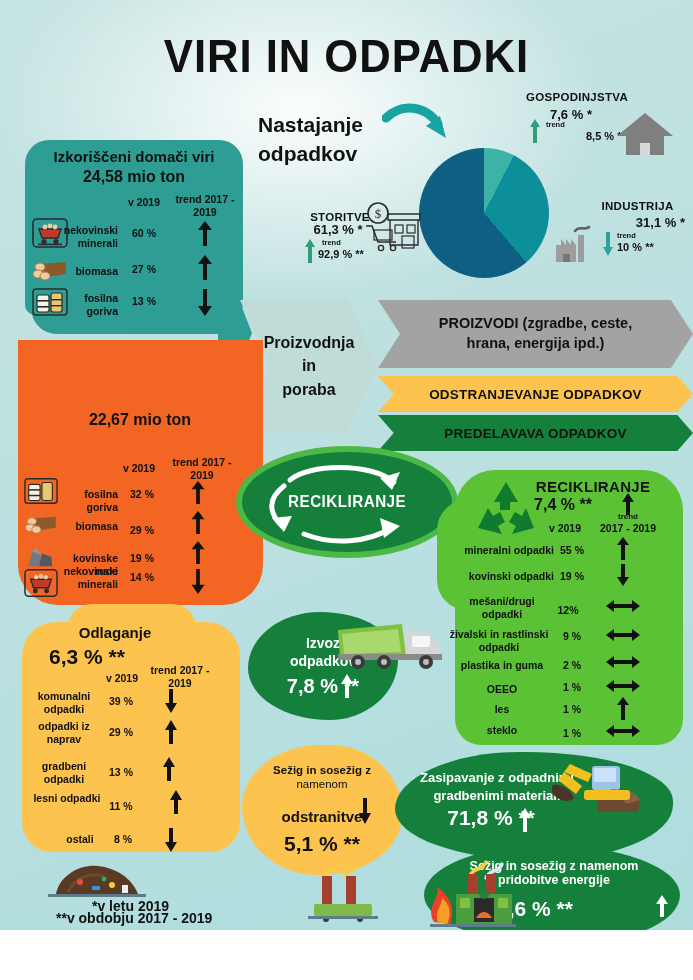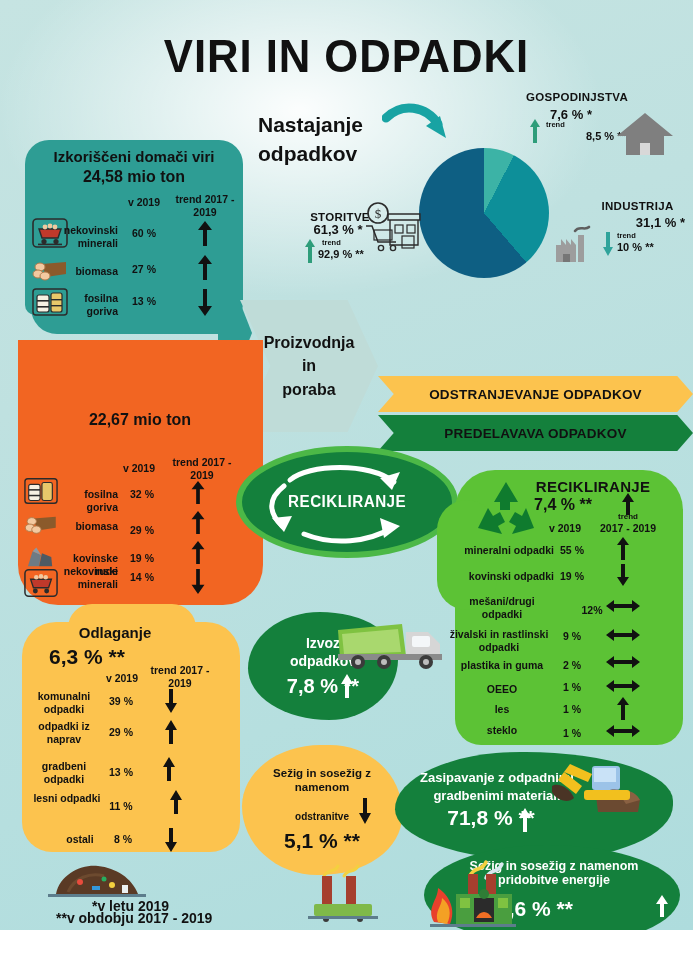--- a/index.html
+++ b/index.html
@@ -287,20 +287,26 @@
   <div class="chev chev-orange-tail"></div>
 
   <div class="chev chev-prod">
     <div>
       <div>Proizvodnja</div>
       <div>in</div>
       <div>poraba</div>
     </div>
   </div>
 
+  <div class="chev chev-proiz">
+    <div>
+      <div>PROIZVODI (zgradbe, ceste,</div>
+      <div>hrana, energija ipd.)</div>
+    </div>
+  </div>
 
   <div class="chev chev-odstr">ODSTRANJEVANJE ODPADKOV</div>
   <div class="chev chev-pred">PREDELAVAVA ODPADKOV</div>
 
   <div class="blob orange-box"></div>
   <div class="abs" style="left:30px;top:408px;width:220px;">
     <div class="box-title" style="font-size:16px;margin-top:3px;">22,67 mio ton</div>
   </div>
   <div class="abs hdr" style="left:112px;top:462px;width:54px;">v 2019</div>
   <div class="abs hdr" style="left:166px;top:456px;width:72px;">trend  2017 - 2019</div>
@@ -413,21 +419,21 @@
 
   <div class="abs row-label" style="left:450px;top:570px;width:104px;">kovinski odpadki</div>
   <div class="abs row-val" style="left:552px;top:570px;width:40px;">19 %</div>
   <div class="ico" style="left:612px;top:562px;">
     <svg width="22" height="26" viewBox="0 0 22 26">
         <path d="M11 24 L17 15 L13 15 L13 2 L9 2 L9 15 L5 15 Z" fill="#111"></path>
       </svg>
   </div>
 
   <div class="abs row-label" style="left:450px;top:595px;width:104px;text-align:center;">mešani/drugi odpadki</div>
-  <div class="abs row-val" style="left:572px;top:604px;width:40px;">12%</div>
+  <div class="abs row-val" style="left:548px;top:604px;width:40px;">12%</div>
   <div class="ico" style="left:604px;top:598px;">
     <svg width="38" height="16" viewBox="0 0 38 16">
         <path d="M2 8 L10 2 L10 6 L28 6 L28 2 L36 8 L28 14 L28 10 L10 10 L10 14 Z" fill="#111"></path>
       </svg>
   </div>
 
   <div class="abs row-label" style="left:444px;top:628px;width:110px;text-align:center;">živalski in rastlinski odpadki</div>
   <div class="abs row-val" style="left:552px;top:630px;width:40px;">9 %</div>
   <div class="ico" style="left:604px;top:627px;">
     <svg width="38" height="16" viewBox="0 0 38 16">
@@ -547,22 +553,22 @@
         <circle cx="26" cy="50" r="3" fill="#bdbdbd"></circle>
       <circle cx="52" cy="50" r="7" fill="#3b3b3b"></circle>
         <circle cx="52" cy="50" r="3" fill="#bdbdbd"></circle>
       <circle cx="94" cy="50" r="7" fill="#3b3b3b"></circle>
         <circle cx="94" cy="50" r="3" fill="#bdbdbd"></circle>
     </svg>
   </div>
 
   <div class="blob sezig-odstr-blob">
     <div style="font-size:11.5px;font-weight:bold;">Sežig in sosežig z</div>
-    <div style="font-size:11.5px;font-weight:bold;margin-top:2px;">namenom</div>
-    <div style="font-size:10px;font-weight:bold;margin-top:18px;">odstranitve</div>
+    <div style="font-size:11.5px;font-weight:normal;margin-top:2px;">namenom</div>
+    <div style="font-size:15px;font-weight:bold;margin-top:18px;">odstranitve</div>
     <div style="font-size:21px;font-weight:bold;margin-top:7px;">5,1 % **</div>
   </div>
   <div class="ico" style="left:356px;top:796px;">
     <svg width="18" height="30" viewBox="0 0 18 30">
         <path d="M9 28 L15 17 L11 17 L11 2 L7 2 L7 17 L3 17 Z" fill="#111"></path>
       </svg>
   </div>
   <div class="ico" style="left:300px;top:862px;">
     <svg width="86" height="62" viewBox="0 0 86 62">
       <path d="M24 14 C28 6, 34 12, 38 4" stroke="#f4d03f" stroke-width="3" fill="none" stroke-linecap="round"></path>

